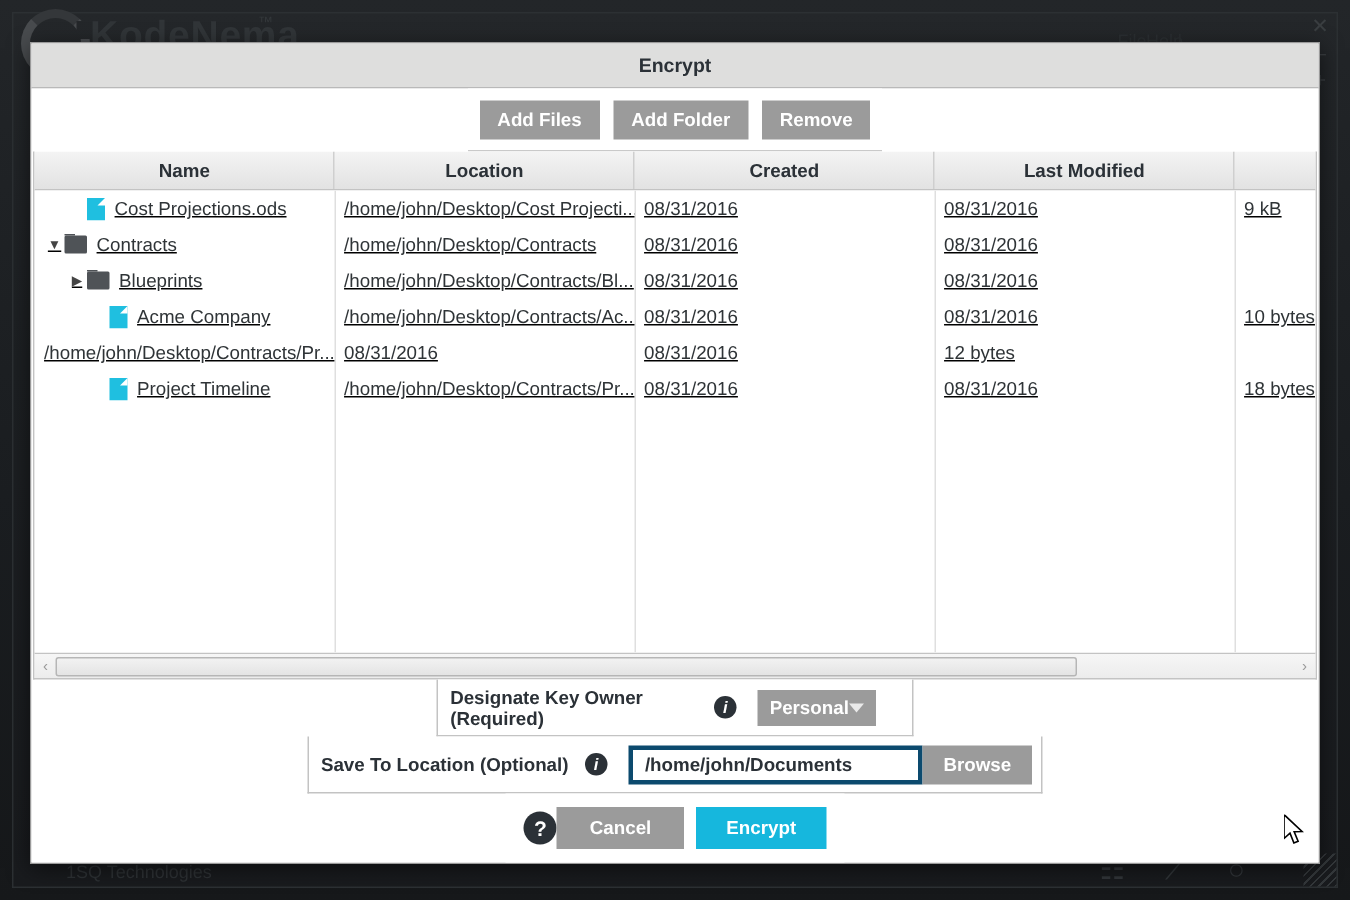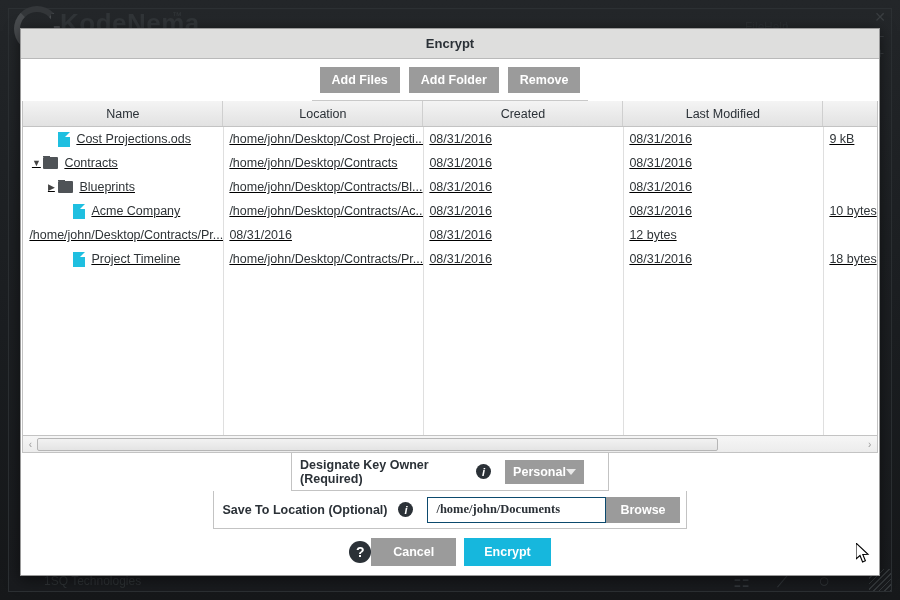--- a/index.html
+++ b/index.html
@@ -107,21 +107,21 @@
     margin: 0 7px; border: 1px solid #c3c3c3; border-top: none;
     overflow: hidden; background: #fff;
   }
   #table-head {
     display: flex; flex: none; height: 26px;
     background: linear-gradient(180deg,#f4f4f4 0%,#e2e2e2 100%);
     border-bottom: 1px solid #c3c3c3;
   }
   .th {
     display: flex; align-items: center; justify-content: center;
-    font-size: 12.5px; font-weight: normal; color: #2b3137;
+    font-size: 12.5px; font-weight: bold; color: #2b3137;
     border-right: 1px solid #cfcfcf;
     overflow: hidden; white-space: nowrap;
   }
   .th:last-child { border-right: none; }
   #table-body { flex: 1; overflow: hidden; background: #fff; position: relative; text-decoration: underline; }
   .col-grid {
     position: absolute; inset: 0; pointer-events: none;
   }
   .col-line { position: absolute; top: 0; bottom: 0; width: 1px; background: #dfdfdf; }
   .row {
@@ -198,23 +198,23 @@
     color: #fff; font-size: 12.5px; font-weight: bold; cursor: pointer;
   }
   #key-owner-value { flex: 1; }
   .caret-down {
     width: 0; height: 0; flex: none;
     border-left: 5px solid transparent; border-right: 5px solid transparent;
     border-top: 6px solid #e9e9e9;
   }
   #save-location-input {
     flex: 1; height: 26px; margin-right: 0;
-    border: 1px solid #0c4a6e; background: #fff;
+    border: 3px solid #0c4a6e; background: #fff;
     padding: 0 8px; font-size: 12.5px; font-weight: bold; color: #2b3137;
-    font-family: Liberation Serif, serif;
+    font-family: Liberation Sans, sans-serif;
   }
   #browse-button {
     height: 26px; padding: 0 14px; flex: none; margin-right: 6px;
     background: #9b9b9b; border: none; color: #fff;
     font-size: 12.5px; font-weight: bold; cursor: pointer;
     font-family: "Liberation Sans", sans-serif;
   }
 
   
   #dialog-footer {

